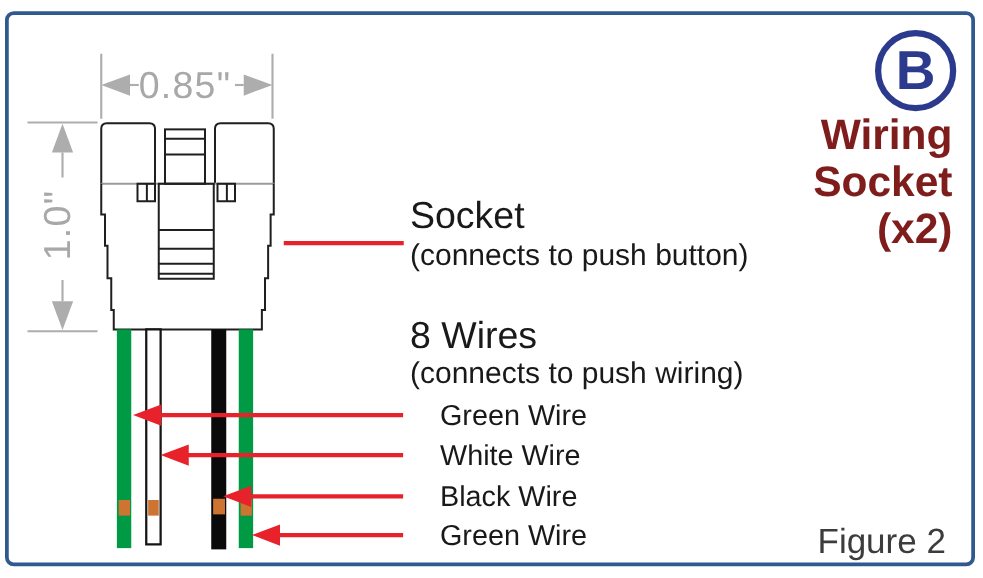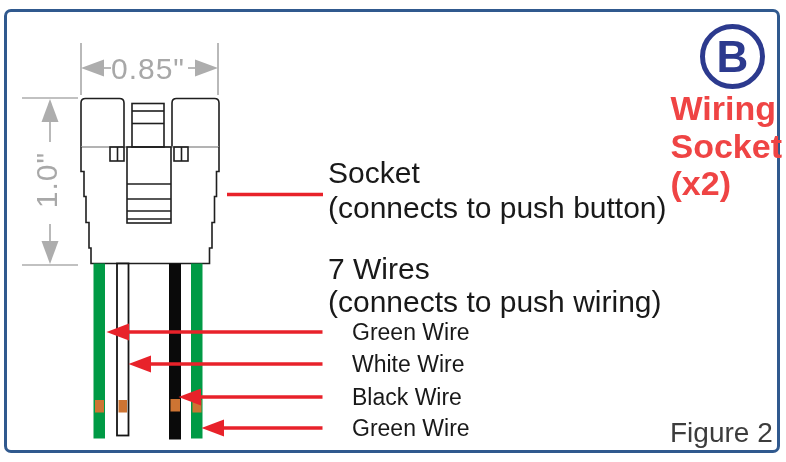--- a/index.html
+++ b/index.html
@@ -14,33 +14,33 @@
   svg.diagram { position:absolute; left:0; top:0; }
   .ln   { stroke:#1f1f1f; stroke-width:1.6; fill:none; }
   .seam { stroke:#9a9a9a; }
   .dim  { stroke:#adadad; stroke-width:1.7; fill:none; }
   .dimf { fill:#adadad; stroke:none; }
   .redl { stroke:#e8222a; stroke-width:3.4; }
   .redf { fill:#e8222a; stroke:none; }
   .t { position:absolute; white-space:nowrap; color:#191919; line-height:1.0; }
   .dim-txt { color:#a8a8a8; font-size:30px; letter-spacing:1px; text-align:center; }
   .h1 { font-size:30px; }
-  .h2 { font-size:30px;text-align:center; }
+  .h2 { font-size:24px;text-align:center; }
   .wire-lb { font-size:23px;margin-left:24px; }
   .badge {
     position:absolute; left:700px; top:24px; width:55px; height:55px;
     border:5px solid #2c3a8e; border-radius:50%;
     display:flex; align-items:center; justify-content:center;
     color:#2c3a8e; font-size:44px; font-weight:bold;
   }
   .panel {
-    position:absolute; right:4px; top:90px; 
-    color:#ef4444; font-size:34px; font-weight:bold; line-height:37.5px;
+    position:absolute; right:24px; top:90px; text-align:right;
+    color:#7f1d1d; font-size:34px; font-weight:bold; line-height:37.5px;
   }
-  .caption { font-size:28px; color:#3c3c3c;margin-left:16px; }
+  .caption { font-size:28px; color:#3c3c3c; }
 </style>
 </head>
 <body>
 
 <div class="canvas">
 
   <div class="frame"></div>
 
   <svg class="diagram" width="786" height="462" viewBox="0 0 786 462">
 
@@ -111,21 +111,21 @@
       <polygon class="redf" points="201.5,428 224,419.5 224,436.5"></polygon>
     </g>
   </svg>
 
   <div class="t dim-txt" style="left:101px; top:54px; width:94px;">0.85"</div>
   <div class="t dim-txt" style="left:-13px; top:165px; width:120px; transform:rotate(-90deg);">1.0"</div>
 
   <div class="t h1" style="left:328px; top:158px;">Socket</div>
   <div class="t h2" style="left:328px; top:193px;">(connects to push button)</div>
 
-  <div class="t h1" style="left:328px; top:254px;">7 Wires</div>
+  <div class="t h1" style="left:328px; top:254px;">8 Wires</div>
   <div class="t h2" style="left:328px; top:287px;">(connects to push wiring)</div>
 
   <div class="t wire-lb" style="left:328px; top:320.5px;">Green Wire</div>
   <div class="t wire-lb" style="left:328px; top:385.5px;">Black Wire</div>
   <div class="t wire-lb" style="left:328px; top:352.5px;">White Wire</div>
   <div class="t wire-lb" style="left:328px; top:416.5px;">Green Wire</div>
 
   <div class="badge">
     <span>B</span>
   </div>

